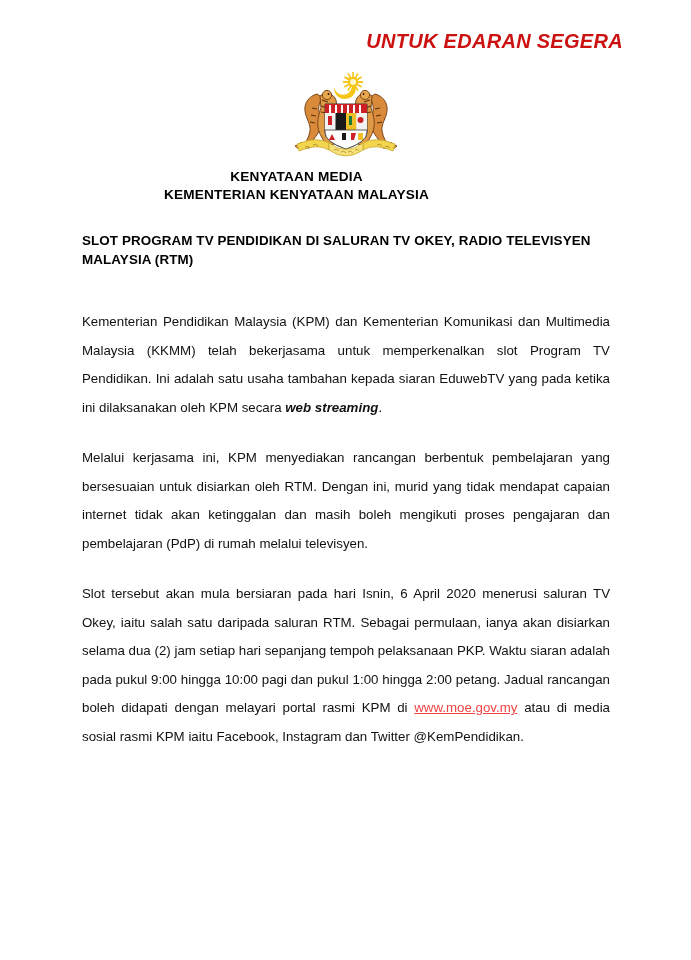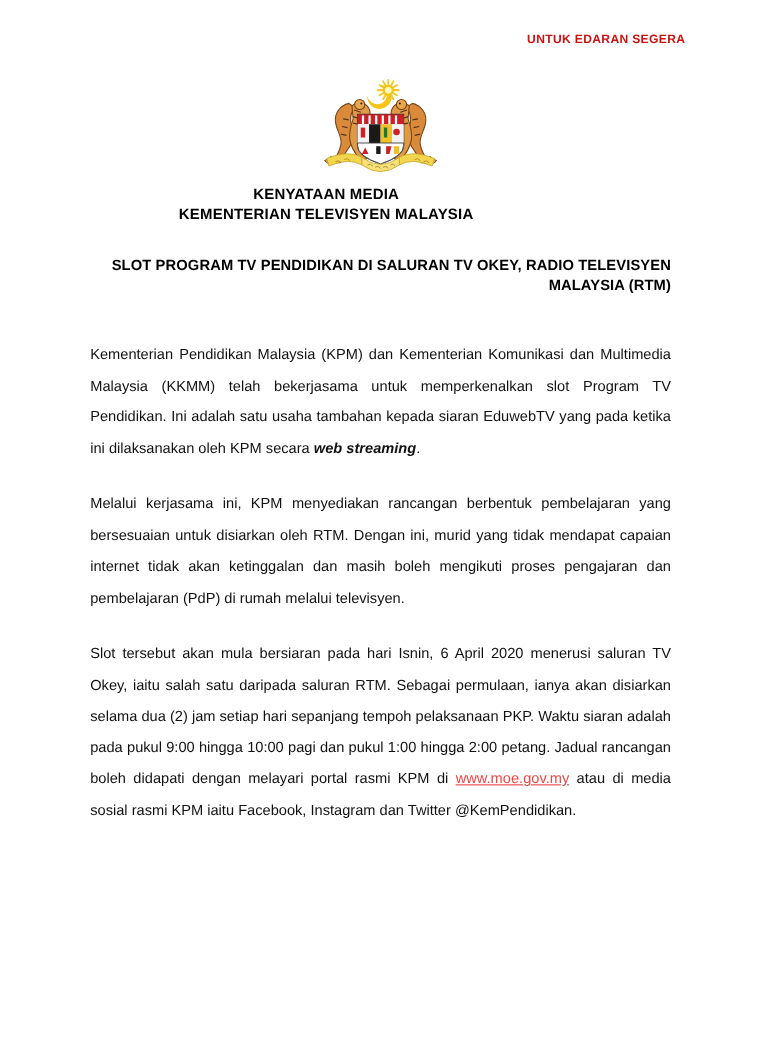--- a/index.html
+++ b/index.html
@@ -20,22 +20,23 @@
     left: 0; top: 0;
     width: 691px;
     height: 960px;
     background: #ffffff;
   }
   
   .urgent-banner {
     position: absolute;
     right: 68px;
     top: 30px;
-    font-size: 11px;
+    font-size: 20px;
     font-weight: bold;
+    font-style: italic;
     letter-spacing: 0.3px;
     color: #cc1111;
     white-space: nowrap;
     text-align: center;
   }
   
   .crest-wrap {
     position: absolute;
     left: 0;
     top: 70px;
@@ -58,21 +59,21 @@
     font-size: 13.6px;
     font-weight: bold;
     line-height: 18px;
     letter-spacing: 0.2px;
   }
   .subject {
     position: absolute;
     left: 82px;
     top: 231px;
     width: 528px;
-    text-align: right;
+    text-align: left;
     font-size: 13.4px;
     font-weight: bold;
     line-height: 19px;
     letter-spacing: 0.1px;
   }
   
   .body-copy {
     position: absolute;
     left: 82px;
     top: 308px;
@@ -196,21 +197,21 @@
             <path d="M90 75 q3 -2 5 1"></path>
             <path d="M98 77 q3 -2 5 1"></path>
           </g>
         </g>
       </svg>
     </span>
   </div>
 
   <div class="doc-heading">
     <div>KENYATAAN MEDIA</div>
-    <div>KEMENTERIAN TELEVISYEN MALAYSIA</div>
+    <div>KEMENTERIAN KENYATAAN MALAYSIA</div>
   </div>
 
   <div class="subject">SLOT PROGRAM TV PENDIDIKAN DI SALURAN TV OKEY, RADIO TELEVISYEN MALAYSIA (RTM)</div>
 
   <div class="body-copy">
 
     <p class="para"><span>Kementerian Pendidikan Malaysia (KPM) dan Kementerian Komunikasi dan Multimedia Malaysia (KKMM) telah bekerjasama untuk memperkenalkan slot Program TV Pendidikan. Ini adalah satu usaha tambahan kepada siaran EduwebTV yang pada ketika ini dilaksanakan oleh KPM secara </span><span class="italic">web streaming</span><span>.</span></p>
 
 
     <p class="para">Melalui kerjasama ini, KPM menyediakan rancangan berbentuk pembelajaran yang bersesuaian untuk disiarkan oleh RTM. Dengan ini, murid yang tidak mendapat capaian internet tidak akan ketinggalan dan masih boleh mengikuti proses pengajaran dan pembelajaran (PdP) di rumah melalui televisyen.</p>

